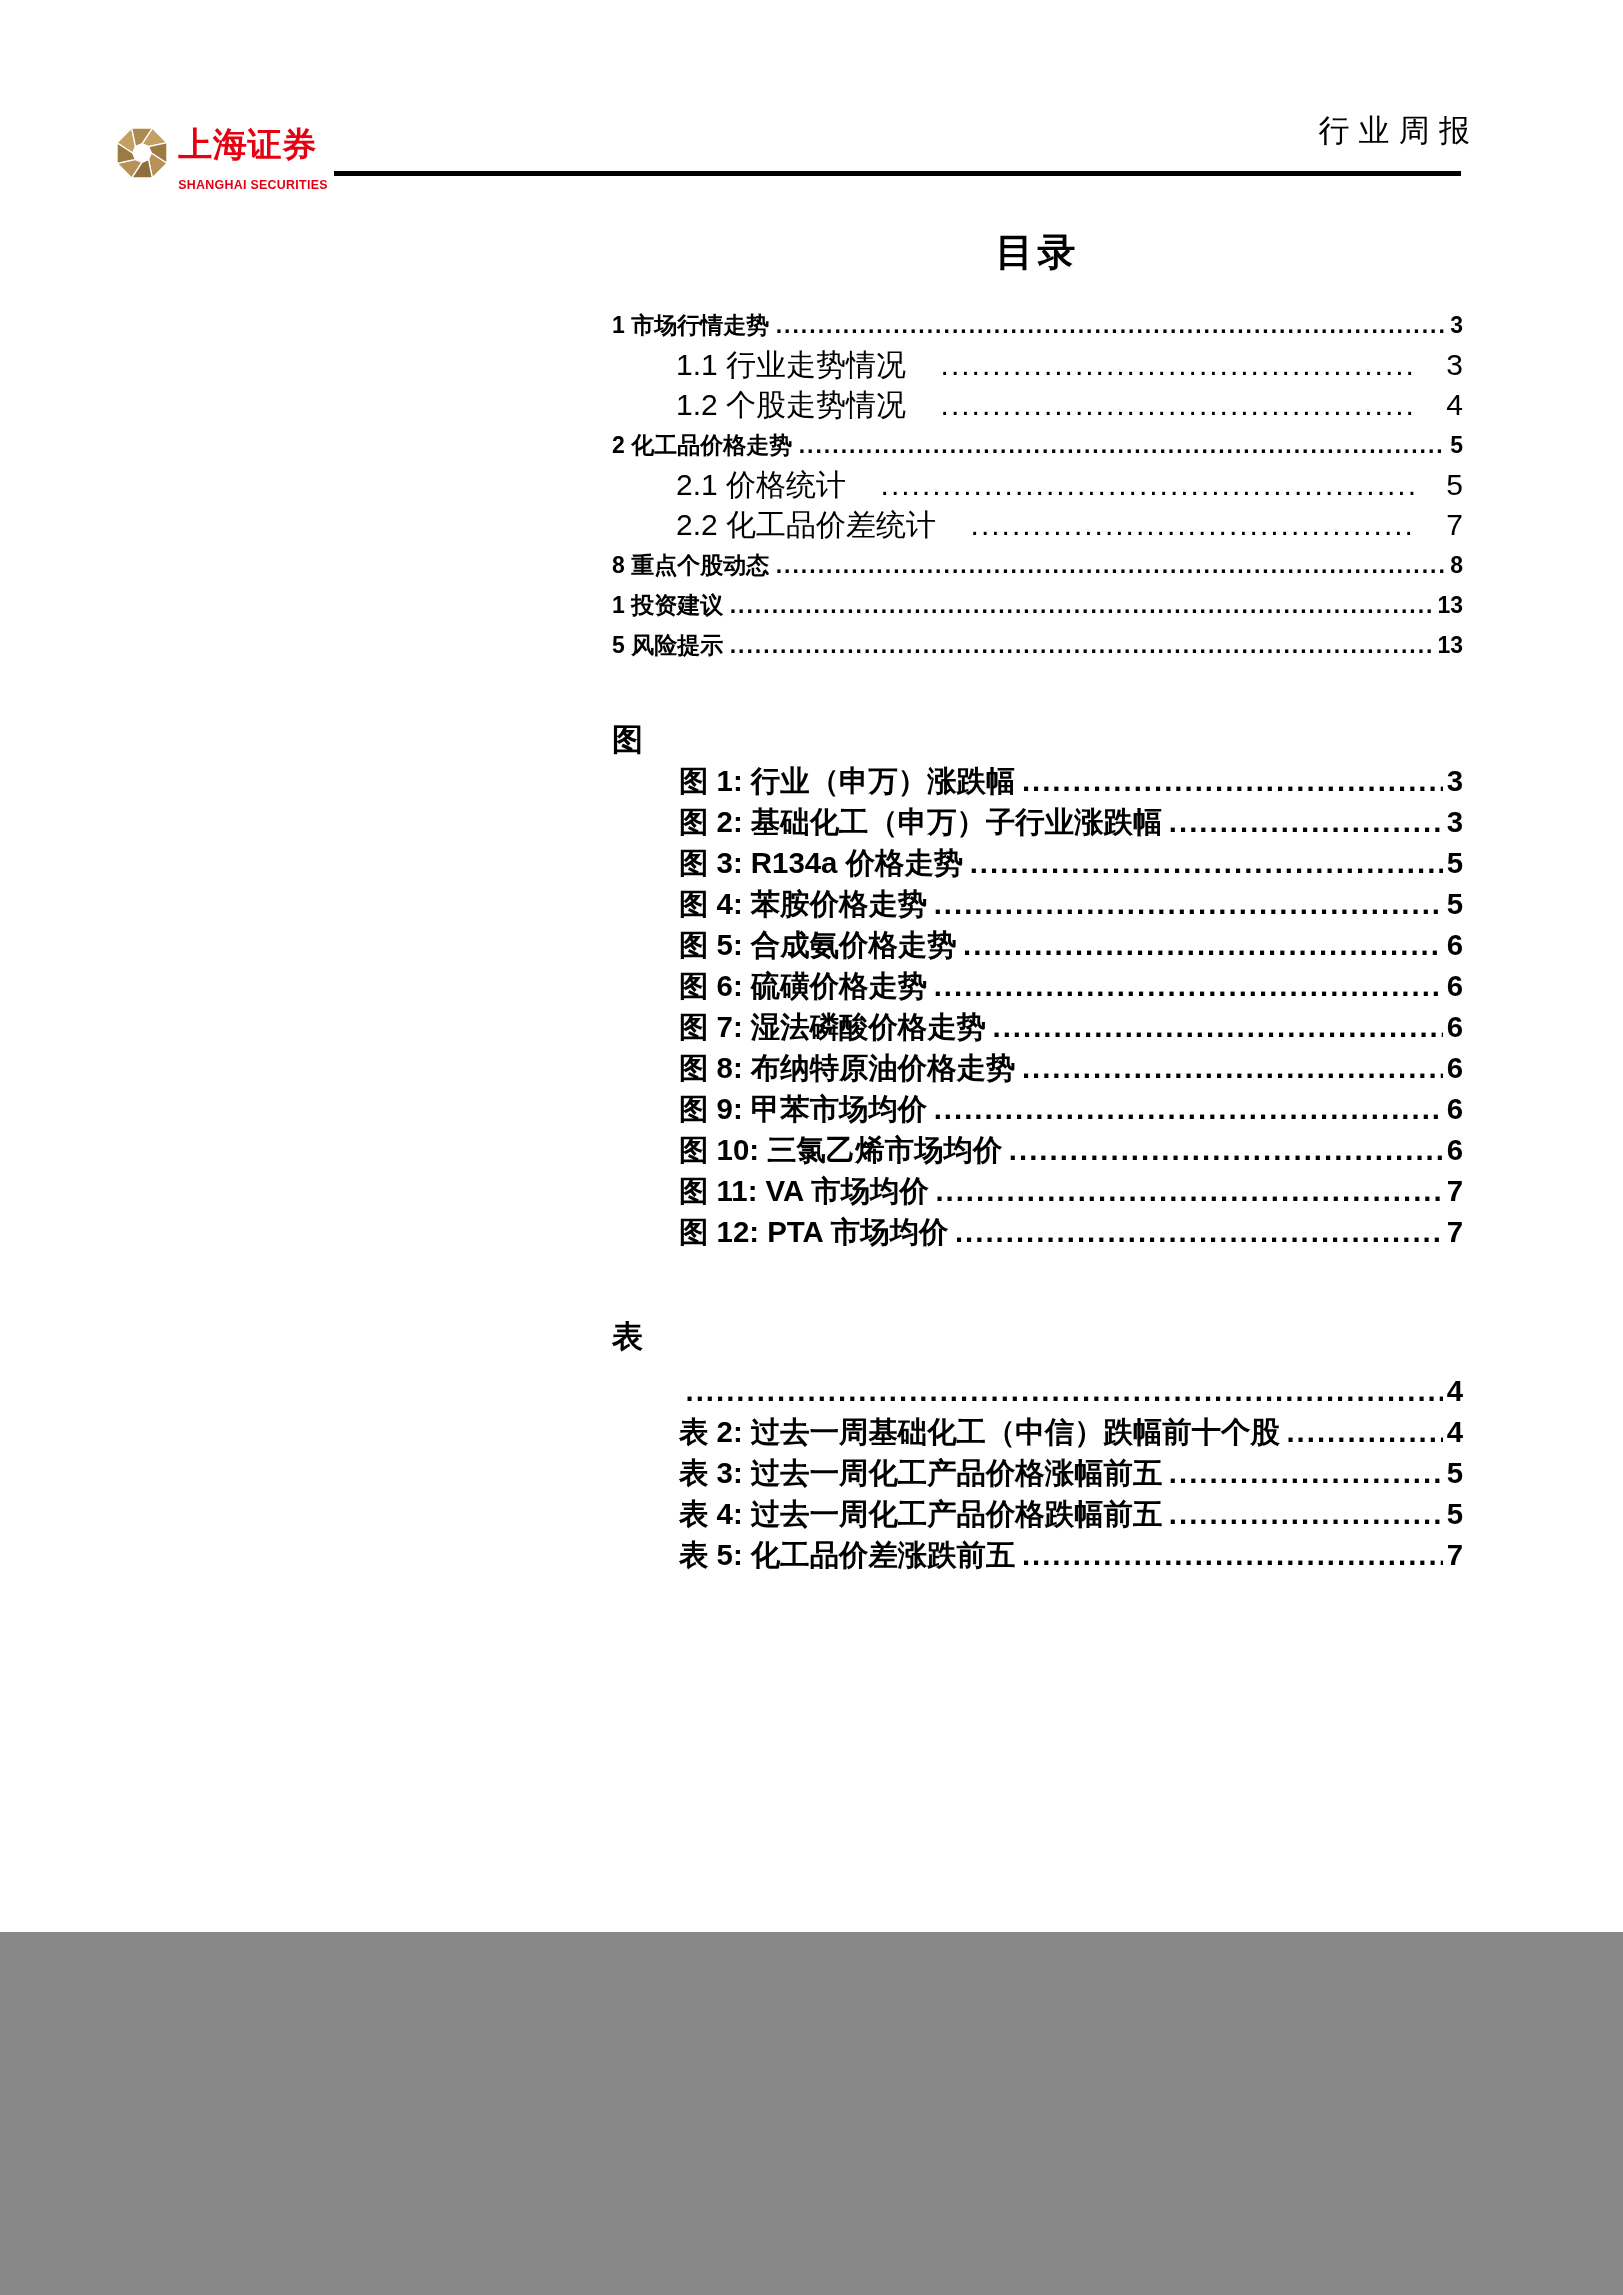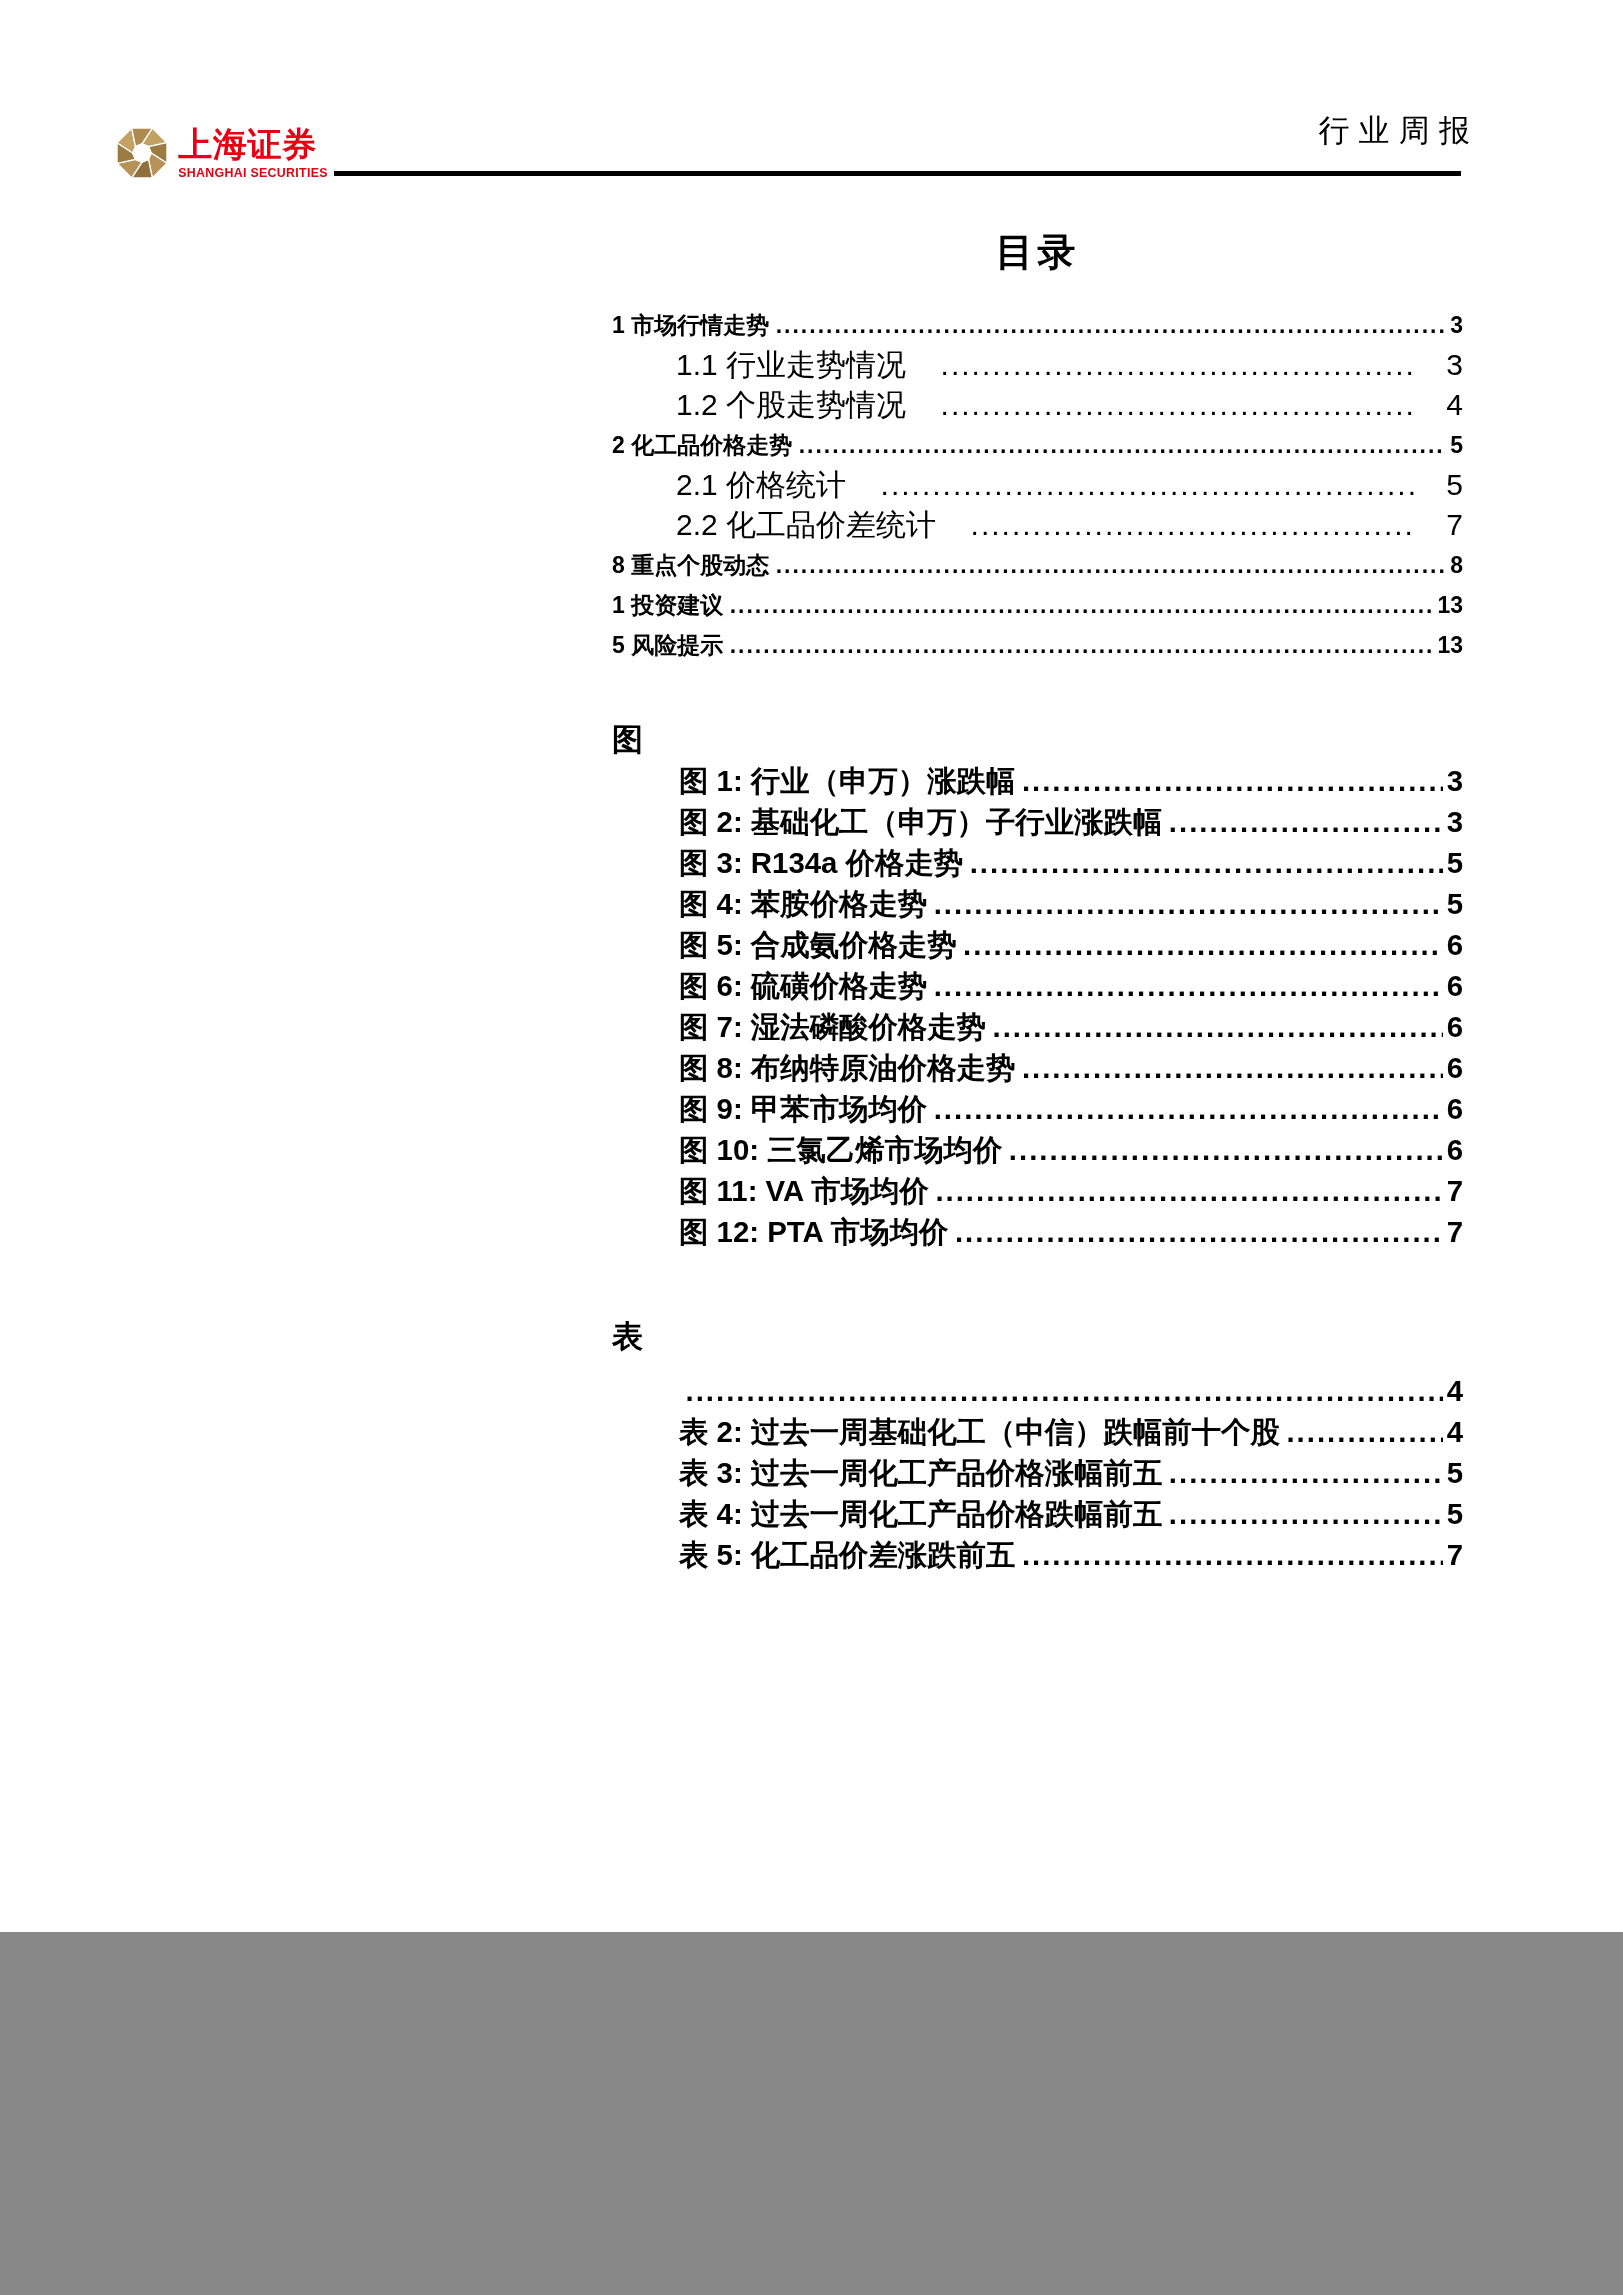--- a/index.html
+++ b/index.html
@@ -6,21 +6,21 @@
   .page {
     position:relative; width:1623px; height:1932px; background:#ffffff;
     font-family:"Liberation Sans", sans-serif; color:#000; overflow:hidden;
   }
 
   
   .logo { position:absolute; left:115px; top:126px; display:flex; align-items:flex-start; }
   .logo-gem { width:54px; height:54px; flex:none; }
   .logo-text { margin-left:9.2px; }
   .logo-cn { font-size:34px; font-weight:700; color:#E60012; line-height:37px; letter-spacing:0.7px; white-space:nowrap; }
-  .logo-en { font-size:12.4px; font-weight:700; color:#E60012; letter-spacing:0.3px; margin-top:3px; white-space:nowrap; }
+  .logo-en { font-size:12.4px; font-weight:700; color:#E60012; letter-spacing:0.3px; margin-top:15px; white-space:nowrap; }
   .report-type {
     position:absolute; top:111px; right:153px; font-family:"Liberation Serif", serif;
     font-size:31px; line-height:39px; letter-spacing:9.2px; margin-right:-9.2px; white-space:nowrap;
   }
   .header-rule { position:absolute; left:334px; top:171px; width:1127px; height:4.6px; background:#000; }
 
   
   .content { position:absolute; left:612px; top:221px; width:851px; }
   .toc-title {
     font-family:"Liberation Serif", serif; font-size:38px; font-weight:700;

